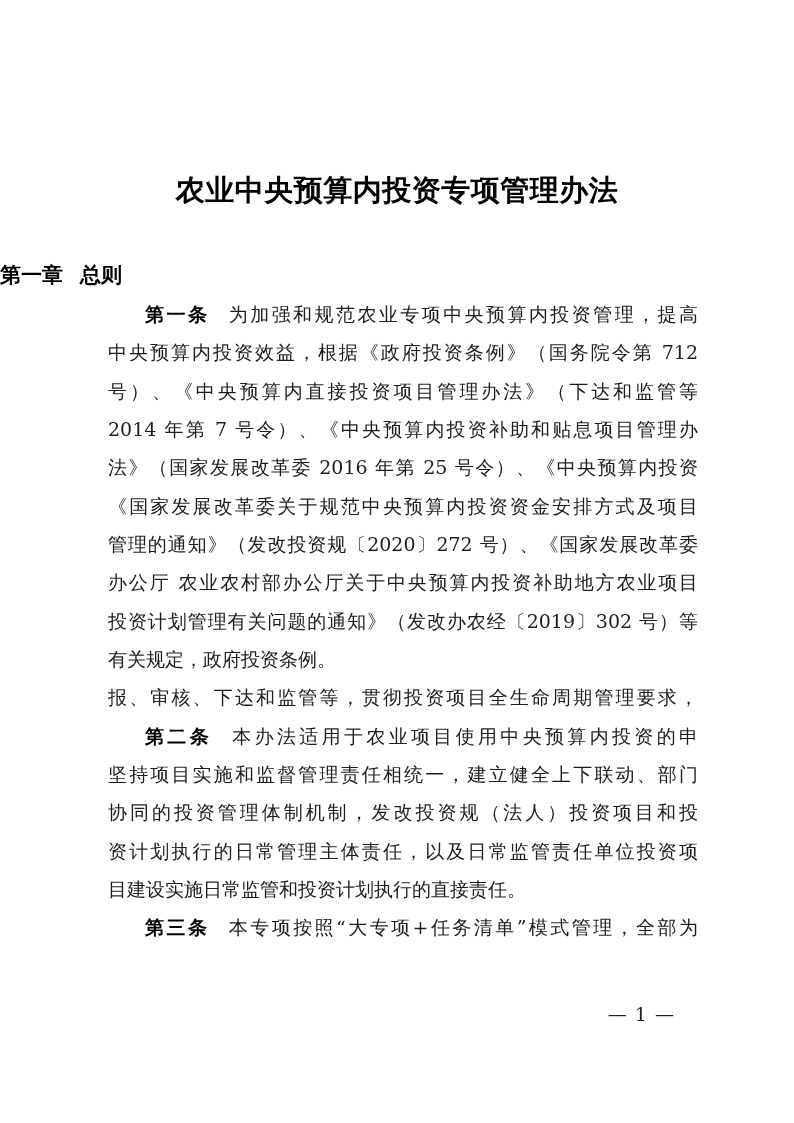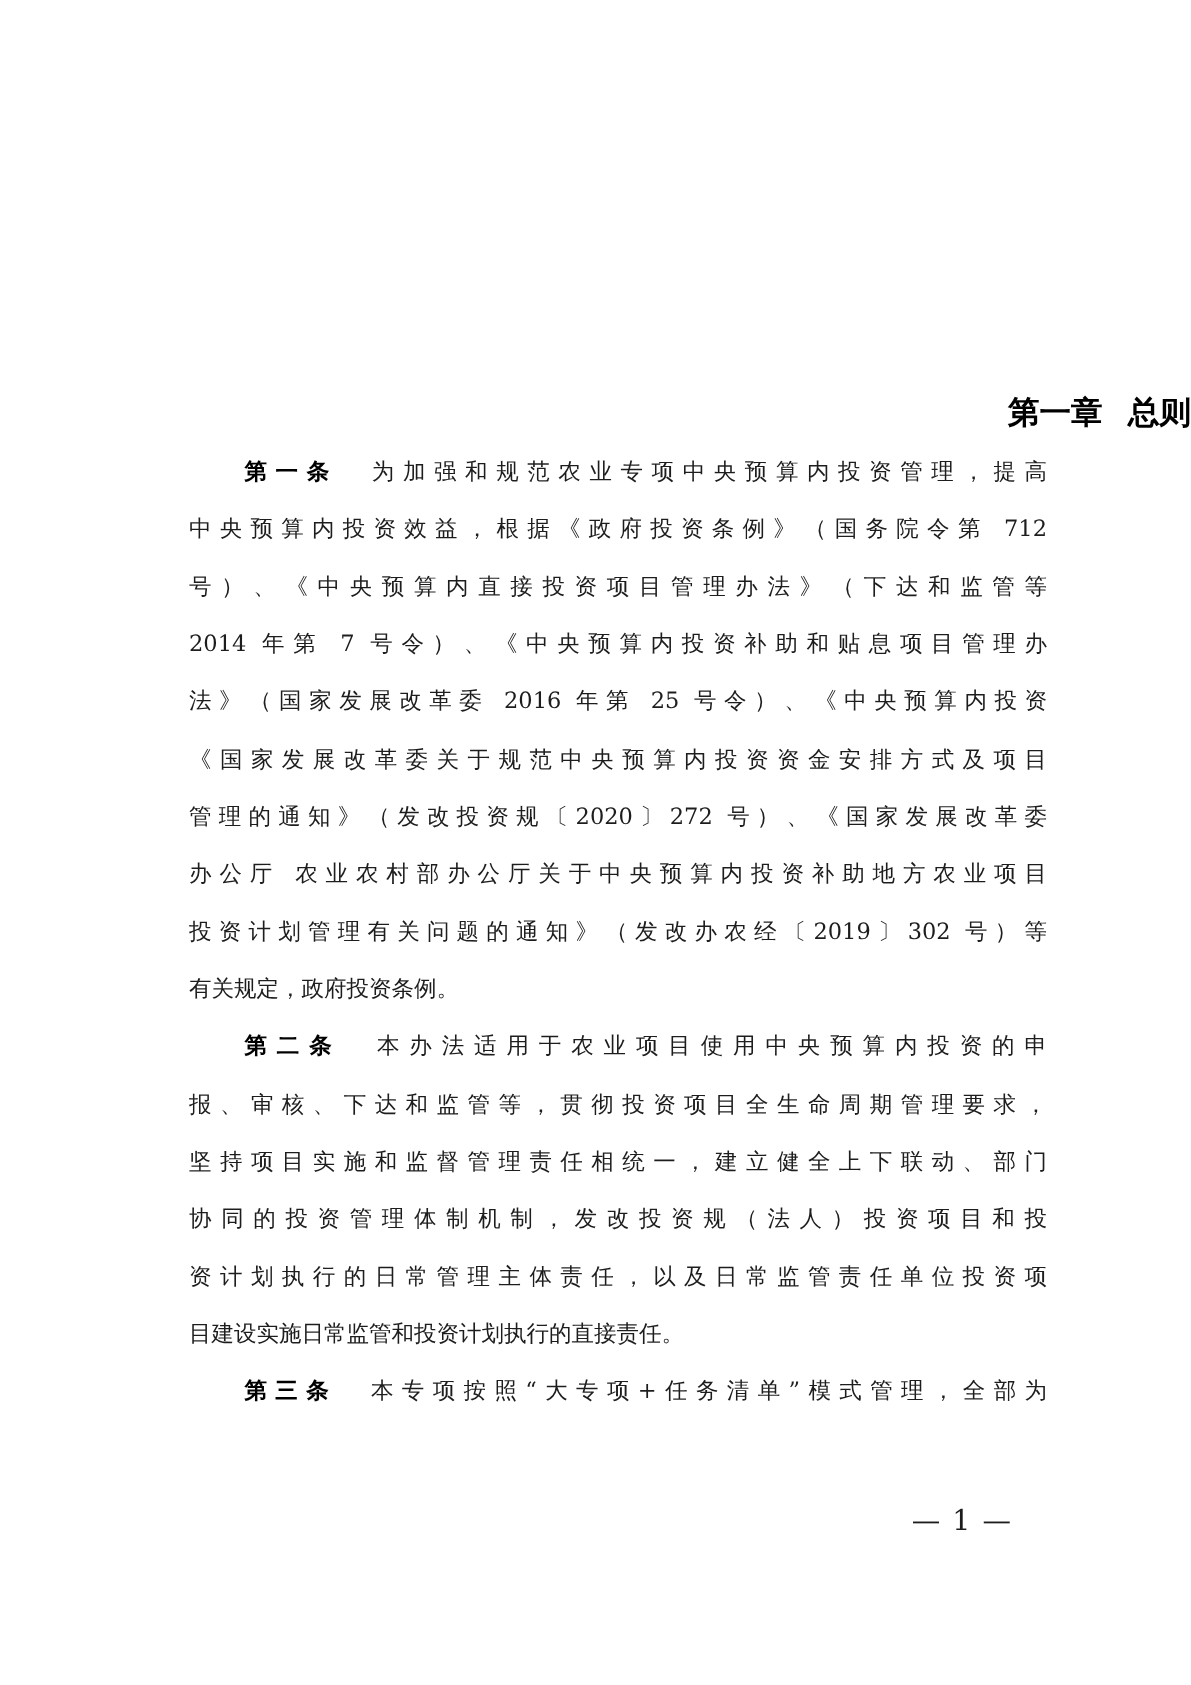--- a/index.html
+++ b/index.html
@@ -19,34 +19,34 @@
     font-size: 29px;
     line-height: 40px;
     font-weight: bold;
     font-family: "DejaVu Serif", "Liberation Serif", serif;
     color: var(--heading, #000000);
     letter-spacing: 0.5px;
   }
   .chapter {
     position: absolute;
     top: 260px; left: 0; right: 0;
-    text-align: right;
+    text-align: left;
     font-size: 21px;
     line-height: 30px;
     font-weight: bold;
     font-family: "DejaVu Sans", "Liberation Sans", sans-serif;
     color: var(--heading, #000000);
   }
   .chapter-gap { display: inline-block; width: 17px; }
   .doc-body {
     position: absolute;
     top: 295px;
-    left: 126px;
+    left: 108px;
     right: 96px;
-    font-size: 15px;
+    font-size: 19px;
   }
   .line {
     line-height: 38.33px;
     text-align: justify;
     text-align-last: justify;
     -moz-text-align-last: justify;
     white-space: normal;
   }
   .line.first { text-indent: 37px; }
   .line.end { text-align-last: left; -moz-text-align-last: left; }
@@ -64,20 +64,21 @@
     line-height: 26px;
     letter-spacing: 1px;
     color: var(--text, #1d1d1d);
   }
 </style>
 </head>
 <body>
 
 <div class="page">
 
+  <div class="doc-title">农业中央预算内投资专项管理办法</div>
 
   <div class="chapter">
     <span>第一章</span><span class="chapter-gap"></span><span>总则</span>
   </div>
 
   <div class="doc-body">
 
     <div>
       <div class="line first">
         <span class="article-label">第一条</span><span class="label-gap"></span><span>为加强和规范农业专项中央预算内投资管理，提高</span>
@@ -87,24 +88,24 @@
       <div class="line">2014 年第 7 号令）、《中央预算内投资补助和贴息项目管理办</div>
       <div class="line">法》（国家发展改革委 2016 年第 25 号令）、《中央预算内投资</div>
       <div class="line">《国家发展改革委关于规范中央预算内投资资金安排方式及项目</div>
       <div class="line">管理的通知》（发改投资规〔2020〕272 号）、《国家发展改革委</div>
       <div class="line">办公厅 农业农村部办公厅关于中央预算内投资补助地方农业项目</div>
       <div class="line">投资计划管理有关问题的通知》（发改办农经〔2019〕302 号）等</div>
       <div class="line end">有关规定，政府投资条例。</div>
     </div>
 
     <div>
+      <div class="line">报、审核、下达和监管等，贯彻投资项目全生命周期管理要求，</div>
       <div class="line first">
         <span class="article-label">第二条</span><span class="label-gap"></span><span>本办法适用于农业项目使用中央预算内投资的申</span>
       </div>
-      <div class="line">报、审核、下达和监管等，贯彻投资项目全生命周期管理要求，</div>
       <div class="line">坚持项目实施和监督管理责任相统一，建立健全上下联动、部门</div>
       <div class="line">协同的投资管理体制机制，发改投资规（法人）投资项目和投</div>
       <div class="line">资计划执行的日常管理主体责任，以及日常监管责任单位投资项</div>
       <div class="line end">目建设实施日常监管和投资计划执行的直接责任。</div>
     </div>
 
     <div>
       <div class="line first">
         <span class="article-label">第三条</span><span class="label-gap"></span><span>本专项按照“大专项+任务清单”模式管理，全部为</span>
       </div>

